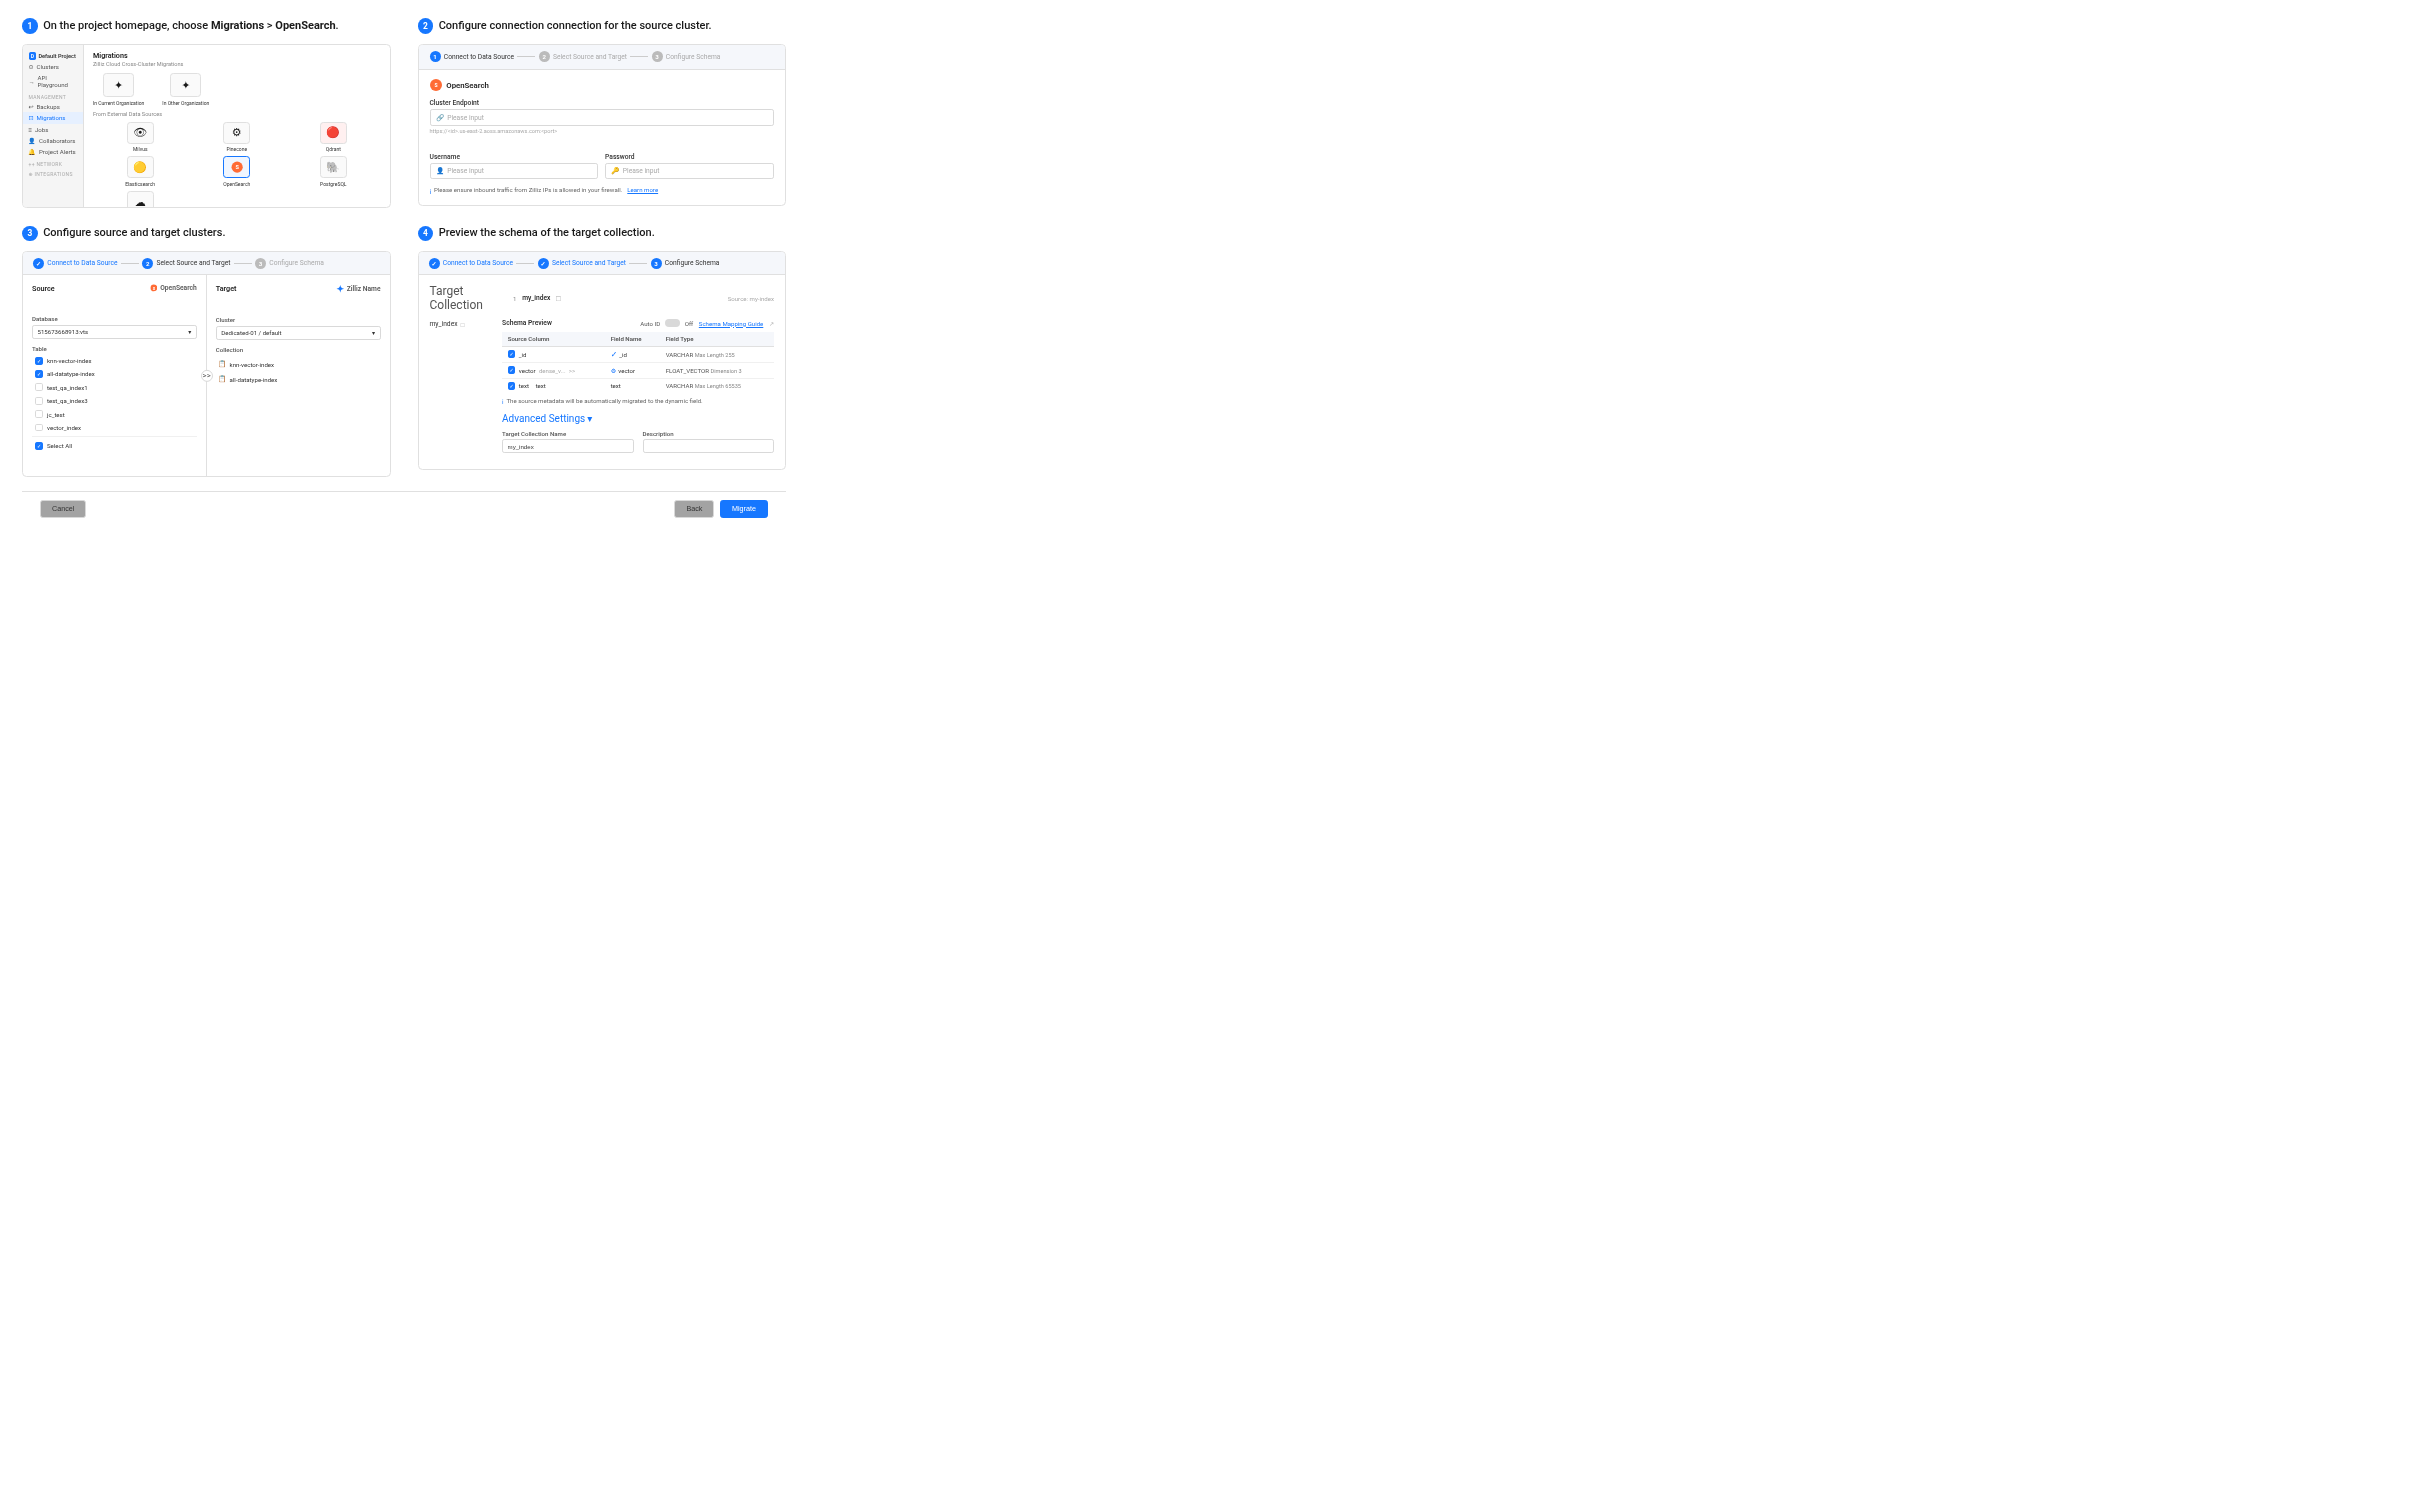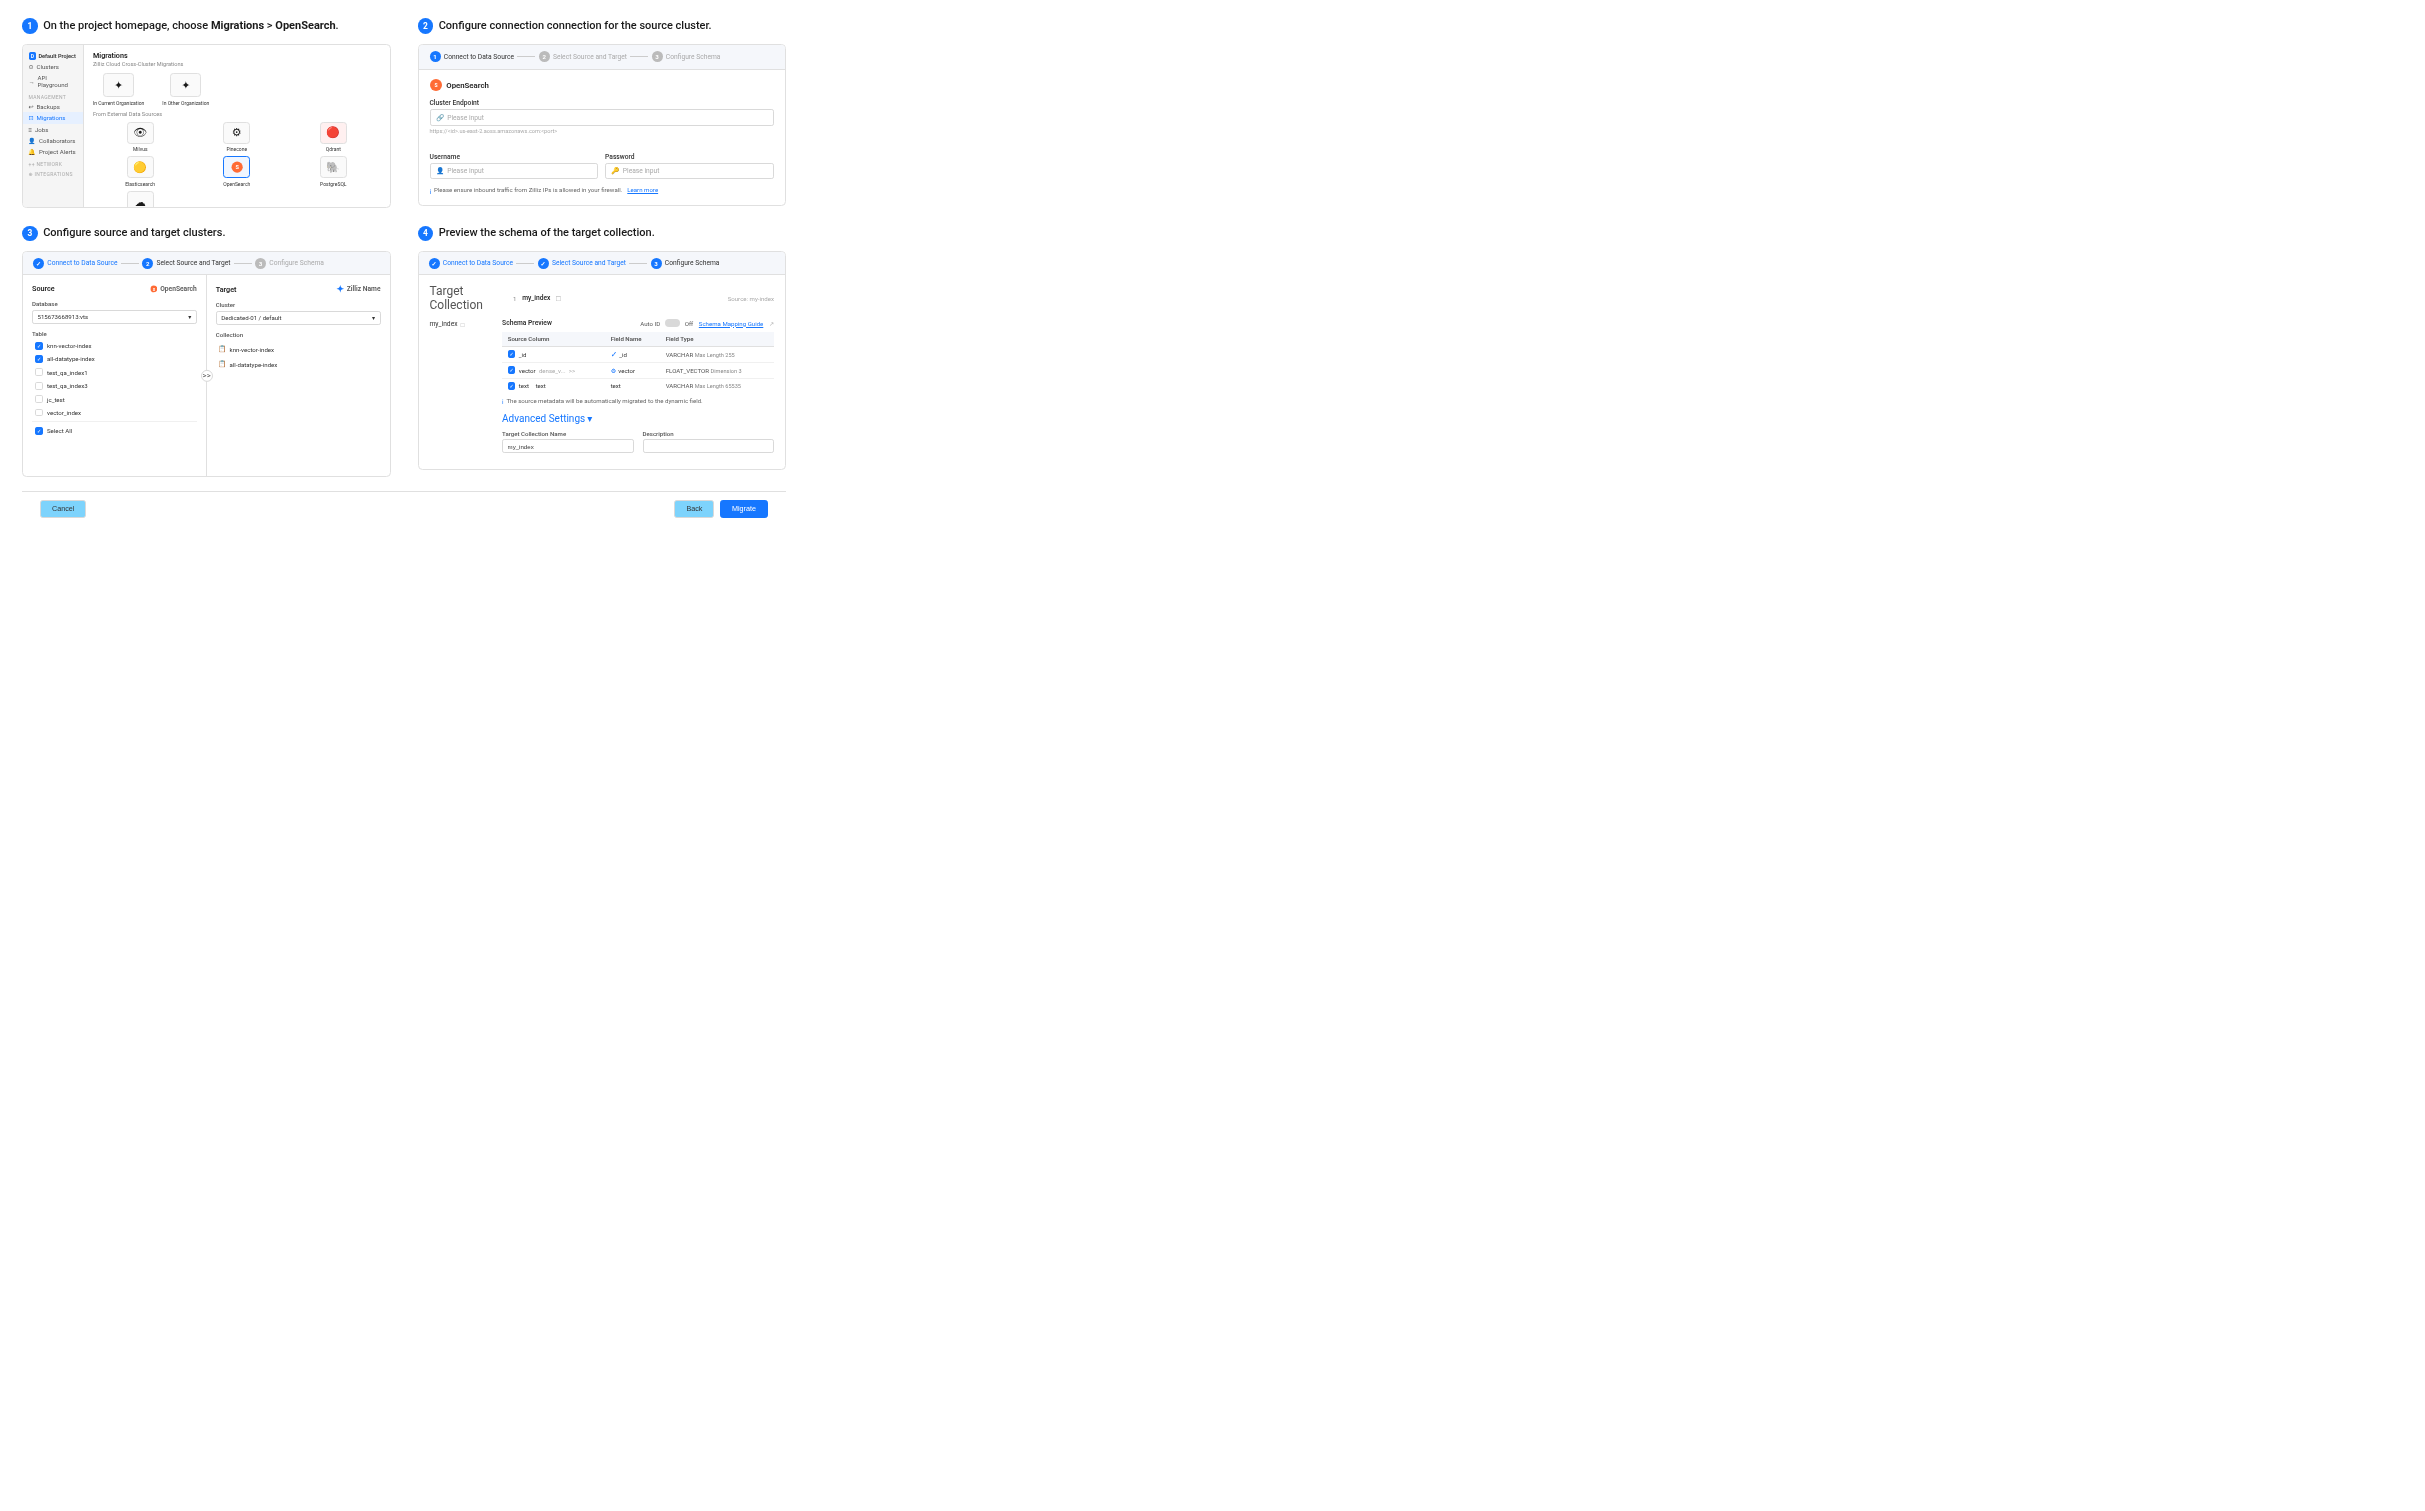--- a/index.html
+++ b/index.html
@@ -285,23 +285,23 @@
       padding: 9px;
       border-right: 0.6px solid #e0e0e0;
     }
     .st-right {
       flex: 1;
       padding: 9px;
     }
     .st-section-title {
       font-size: 7.2px;
       font-weight: 600;
-      margin-bottom: 7px;
-      display: flex;
-      align-items: flex-end;
+      margin-bottom: 22px;
+      display: flex;
+      align-items: flex-start;
       justify-content: space-between;
     }
     .st-logo {
       display: flex;
       align-items: center;
       gap: 2.8px;
       font-size: 6.7px;
       color: #555;
     }
     .field-label {
@@ -498,21 +498,21 @@
     }
     .btn {
       padding: 3.9px 11px;
       border-radius: 2.8px;
       font-size: 7.2px;
       font-weight: 500;
       cursor: pointer;
       border: 0.6px solid transparent;
     }
     .btn-default {
-      background: #7dd3fc;
+      background: #a3a3a3;
       border: 0.6px solid #d9d9d9;
       color: #333;
     }
     .btn-primary {
       background: #1677ff;
       color: #fff;
       border-color: #1677ff;
     }
     .btn-group {
       display: flex;

